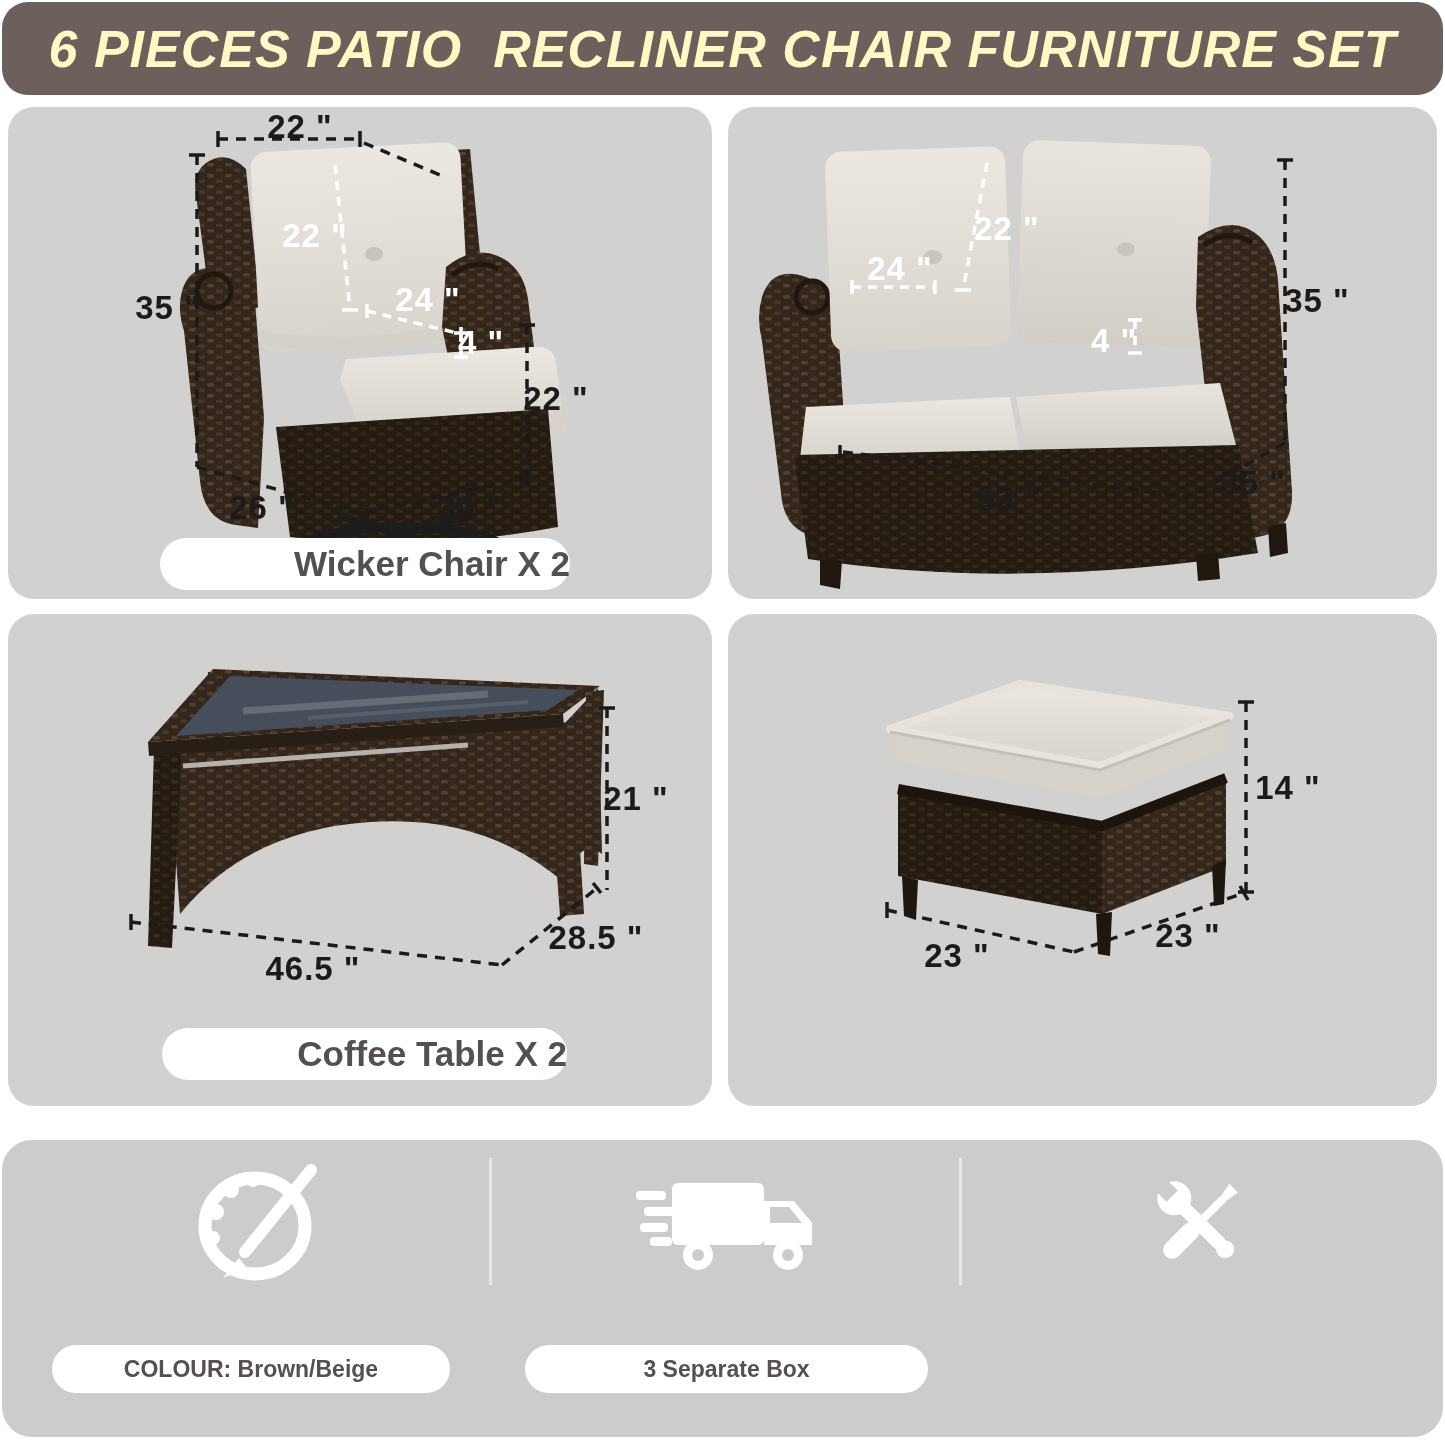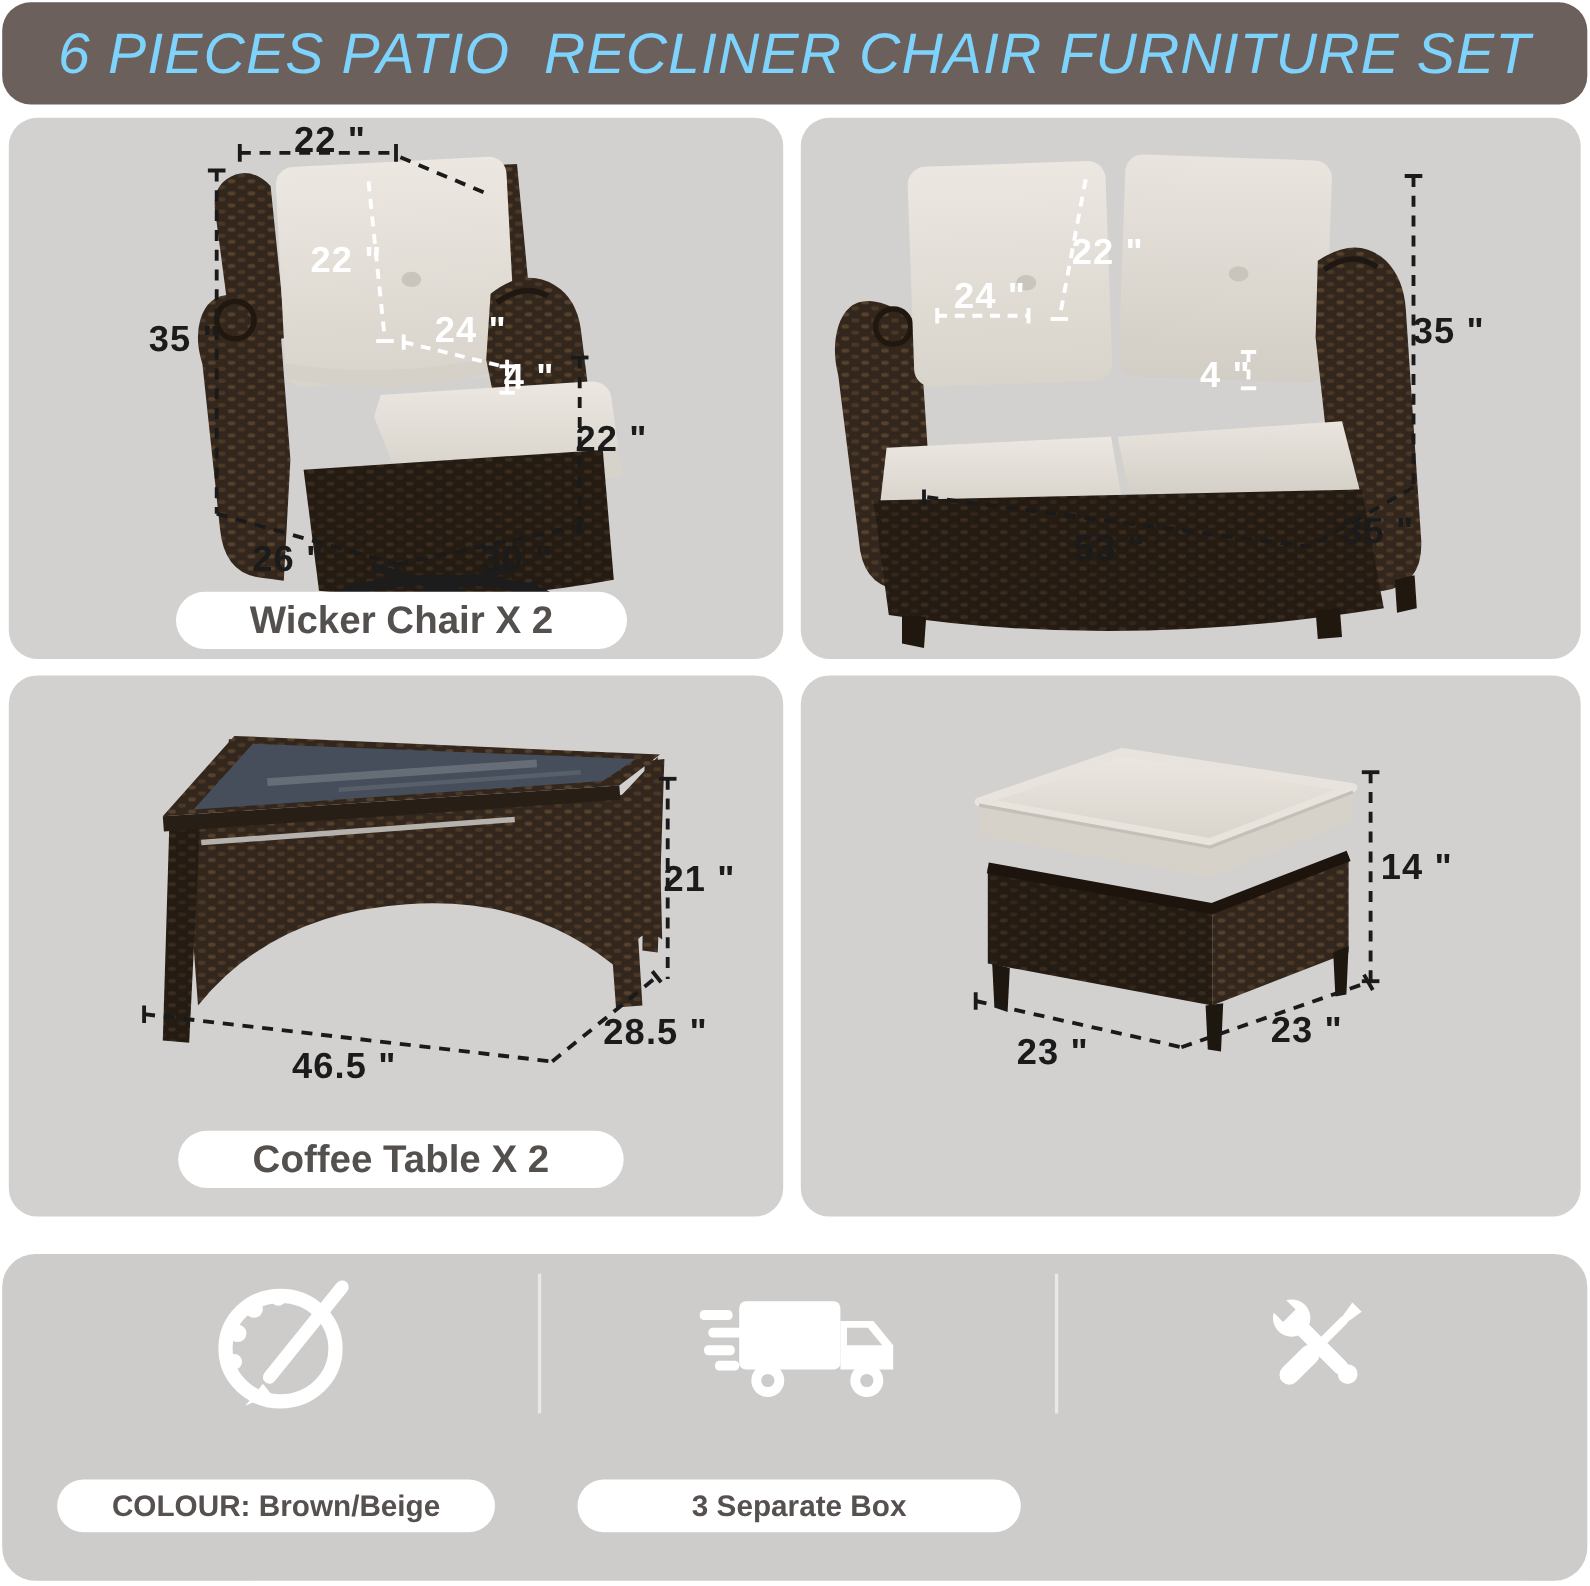--- a/index.html
+++ b/index.html
@@ -1,43 +1,43 @@
 <!DOCTYPE html>
 <html><head>
 <meta charset="utf-8">
 <style>
   html,body{margin:0;padding:0;background:#fff;}
   .canvas{position:relative;width:1445px;height:1442px;background:#fff;
           font-family:"Liberation Sans",sans-serif;overflow:hidden;}
   
   .hdr{position:absolute;left:2px;top:2px;width:1441px;height:93px;background:#6b605c;
        border-radius:26px;display:flex;align-items:center;justify-content:center;}
-  .hdr h1{margin:0;color:#7dd3fc;font-size:52px;font-style:italic;font-weight:400;
+  .hdr h1{margin:0;color:#fef9c3;font-size:52px;font-style:italic;font-weight:700;
           letter-spacing:1px;white-space:pre;}
   
   .panel{position:absolute;background:#d2d1d0;border-radius:26px;overflow:hidden;}
   #p-tl{left:8px;top:107px;width:704px;height:492px;}
   #p-tr{left:728px;top:107px;width:709px;height:492px;}
   #p-bl{left:8px;top:614px;width:704px;height:492px;}
   #p-br{left:728px;top:614px;width:709px;height:492px;}
   .art{position:absolute;left:0;top:0;}
   
   .dim{position:absolute;transform:translate(-50%,-50%);font-weight:700;font-size:33px;
        color:#1b1b1b;white-space:pre;letter-spacing:1px;}
   .dim.w{color:#ffffff;}
   
   .pill{position:absolute;background:#ffffff;border-radius:26px;display:flex;align-items:center;
-        justify-content:center;font-weight:700;color:#54504e;font-size:35px;}
+        justify-content:flex-end;font-weight:700;color:#54504e;font-size:35px;}
   
   .footer{position:absolute;left:2px;top:1140px;width:1441px;height:297px;background:#cdcccb;
           border-radius:30px;}
   .divider{position:absolute;top:18px;width:3px;height:127px;background:#e9e8e7;}
   .ficon{position:absolute;}
   .fpill{position:absolute;top:205px;height:48px;background:#ffffff;border-radius:24px;
-         display:flex;align-items:center;justify-content:center;font-size:27px;font-weight:700;
+         display:flex;align-items:center;justify-content:center;font-size:23px;font-weight:700;
          color:#56504f;white-space:pre;}
 </style>
 </head>
 <body>
 
 <div class="canvas">
 
   <svg width="0" height="0" style="position:absolute" aria-hidden="true">
     <defs>
       <pattern id="weave" width="18" height="11" patternUnits="userSpaceOnUse">

